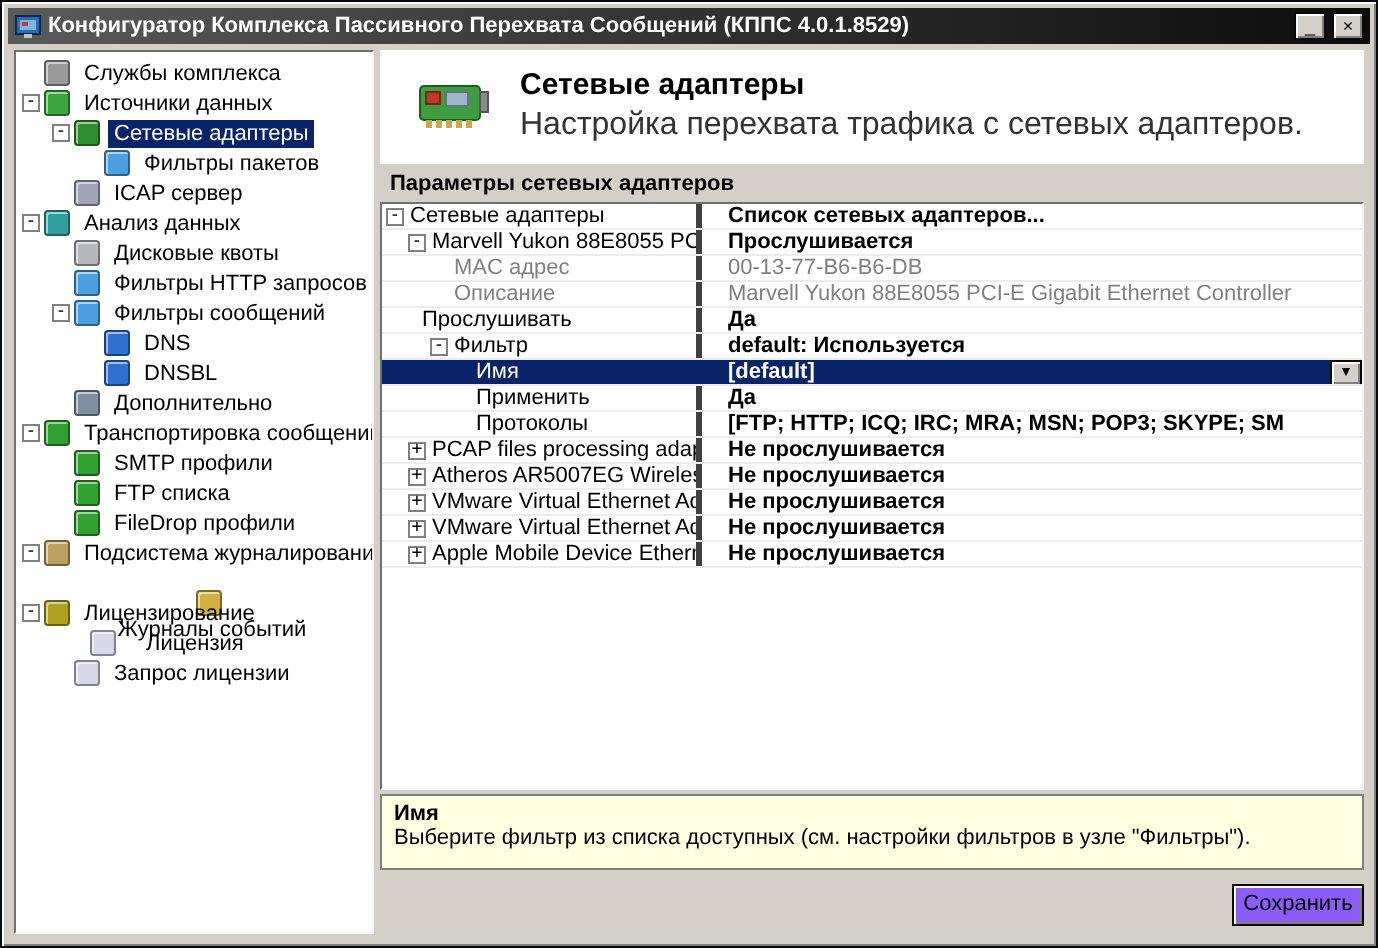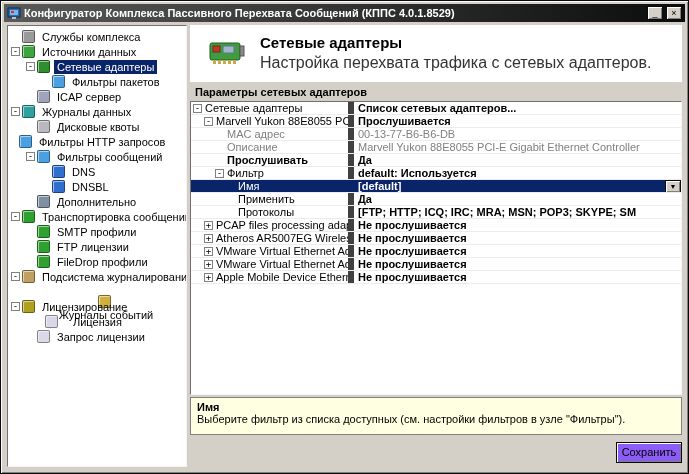--- a/index.html
+++ b/index.html
@@ -17,21 +17,21 @@
 .titem .lbl{padding:1px 3px}
 .titem.cur .lbl{background:#0a246a;color:#fff}
 .rpanel{position:absolute;left:189px;top:24px;right:6px;bottom:6px;display:flex;flex-direction:column}
 .banner{flex:0 0 56px;background:#fff;display:flex;align-items:center;gap:14px;padding:0 10px 0 18px}
 .btitle{font-size:15px;font-weight:bold;margin-bottom:3px}
 .bsub{font-size:16px;color:#333}
 .secthdr{flex:0 0 20px;background:#d4d0c8;font-weight:bold;padding:4px 5px 0;border-top:1px solid #fff}
 .gridwrap{flex:1;background:#fff;border:1px solid;border-color:#707070 #f4f4f4 #f4f4f4 #707070;overflow:hidden;position:relative}
 .grow{height:13px;display:flex;align-items:stretch;border-bottom:1px solid #ececec;line-height:12px}
 .gname{flex:0 0 157px;display:flex;align-items:center;overflow:hidden;white-space:nowrap}
-.gval{flex:1;display:flex;border-left:6px solid #404040;padding-left:4px;overflow:hidden;white-space:nowrap}
+.gval{flex:1;display:flex;border-left:3px solid #404040;padding-left:13px;overflow:hidden;white-space:nowrap}
 .gval.bold .vtext{font-weight:bold}
 .grow.dis{color:#808080}
 .grow.sel{background:#0a246a;color:#fff}
 .grow.sel .gval{border-left-color:#0a246a}
 .gexp{flex:0 0 9px;width:9px;height:9px;border:1px solid #808080;background:#fff;color:#000;font-size:9px;line-height:7px;text-align:center;margin-right:3px;font-family:"DejaVu Sans Mono",monospace}
 .combo{flex:0 0 16px;height:13px;margin-left:auto;background:#d4d0c8;border:1px solid #0a0a0a;box-shadow:inset 1px 1px 0 #fff,inset -1px -1px 0 #808080;color:#000;font-size:7px;line-height:12px;text-align:center}
 .desc{flex:0 0 38px;background:#ffffe1;border:1px solid #808080;margin-top:2px;padding:3px 6px;overflow:hidden}
 .desc .dtitle{font-weight:bold}
 .bottombar{flex:0 0 32px;display:flex;justify-content:flex-end;align-items:flex-end;padding-bottom:4px}
 .btn{width:66px;height:21px;background:#8b5cf6;border:1px solid #0a0a0a;box-shadow:inset 1px 1px 0 #fff,inset -1px -1px 0 #808080;text-align:center;line-height:19px;cursor:default}
@@ -75,28 +75,28 @@
         <span class="lbl">Фильтры пакетов</span>
       </div>
       <div class="titem" style="padding-left: 18px;">
         <span class="expsp"></span>
         <span class="ticon" style="background: rgb(160, 164, 184);"></span>
         <span class="lbl">ICAP сервер</span>
       </div>
       <div class="titem" style="padding-left: 3px;">
         <span class="exp">-</span>
         <span class="ticon" style="background: rgb(47, 159, 159);"></span>
-        <span class="lbl">Журналы данных</span>
+        <span class="lbl">Анализ данных</span>
       </div>
       <div class="titem" style="padding-left: 18px;">
         <span class="expsp"></span>
         <span class="ticon" style="background: rgb(184, 184, 192);"></span>
         <span class="lbl">Дисковые квоты</span>
       </div>
-      <div class="titem" style="">
+      <div class="titem" style="padding-left: 18px;">
         <span class="expsp"></span>
         <span class="ticon" style="background: rgb(74, 160, 224);"></span>
         <span class="lbl">Фильтры HTTP запросов</span>
       </div>
       <div class="titem" style="padding-left: 18px;">
         <span class="exp">-</span>
         <span class="ticon" style="background: rgb(74, 160, 224);"></span>
         <span class="lbl">Фильтры сообщений</span>
       </div>
       <div class="titem" style="padding-left: 33px;">
@@ -120,21 +120,21 @@
         <span class="lbl">Транспортировка сообщений</span>
       </div>
       <div class="titem" style="padding-left: 18px;">
         <span class="expsp"></span>
         <span class="ticon" style="background: rgb(48, 160, 48);"></span>
         <span class="lbl">SMTP профили</span>
       </div>
       <div class="titem" style="padding-left: 18px;">
         <span class="expsp"></span>
         <span class="ticon" style="background: rgb(48, 160, 48);"></span>
-        <span class="lbl">FTP лицензии</span>
+        <span class="lbl">FTP списка</span>
       </div>
       <div class="titem" style="padding-left: 18px;">
         <span class="expsp"></span>
         <span class="ticon" style="background: rgb(48, 160, 48);"></span>
         <span class="lbl">FileDrop профили</span>
       </div>
       <div class="titem" style="padding-left: 3px;">
         <span class="exp">-</span>
         <span class="ticon" style="background: rgb(192, 160, 96);"></span>
         <span class="lbl">Подсистема журналирования</span>
@@ -215,21 +215,21 @@
           </div>
           <div class="grow dis">
             <div class="gname" style="padding-left: 36px;">
               <span class="ntext">Описание</span>
             </div>
             <div class="gval">
               <span class="vtext">Marvell Yukon 88E8055 PCI-E Gigabit Ethernet Controller</span>
             </div>
           </div>
           <div class="grow">
-            <div class="gname" style="padding-left: 36px; font-weight: bold;">
+            <div class="gname" style="padding-left: 20px;">
               <span class="ntext">Прослушивать</span>
             </div>
             <div class="gval bold">
               <span class="vtext">Да</span>
             </div>
           </div>
           <div class="grow">
             <div class="gname" style="padding-left: 24px;">
               <span class="gexp">-</span>
               <span class="ntext">Фильтр</span>

